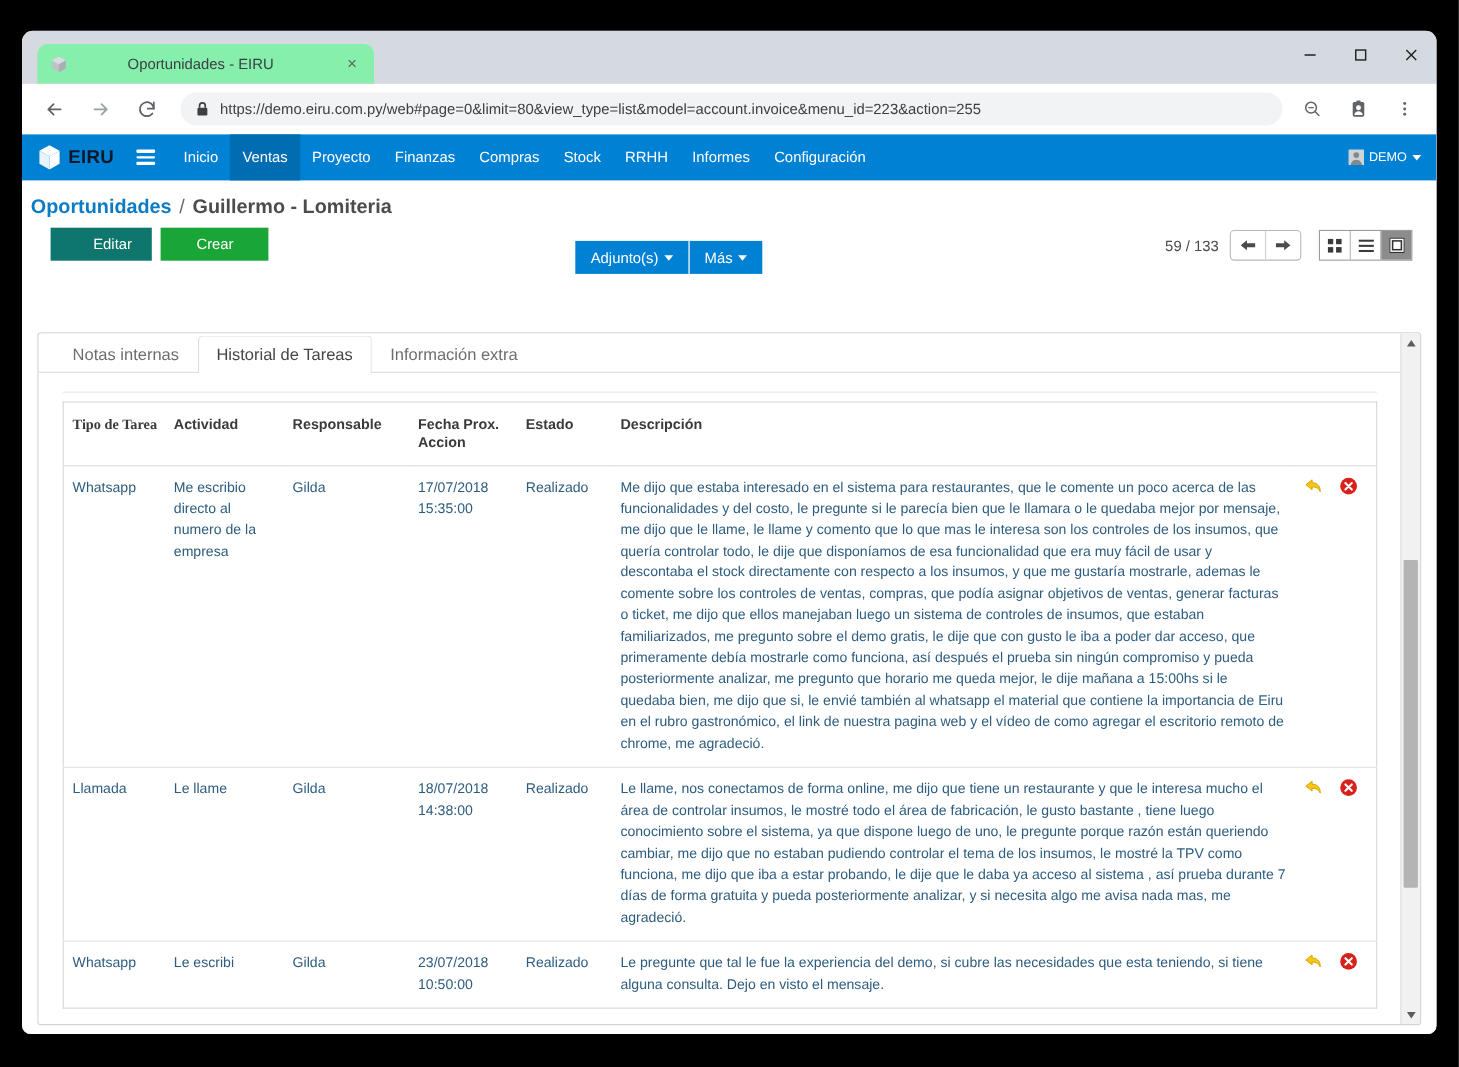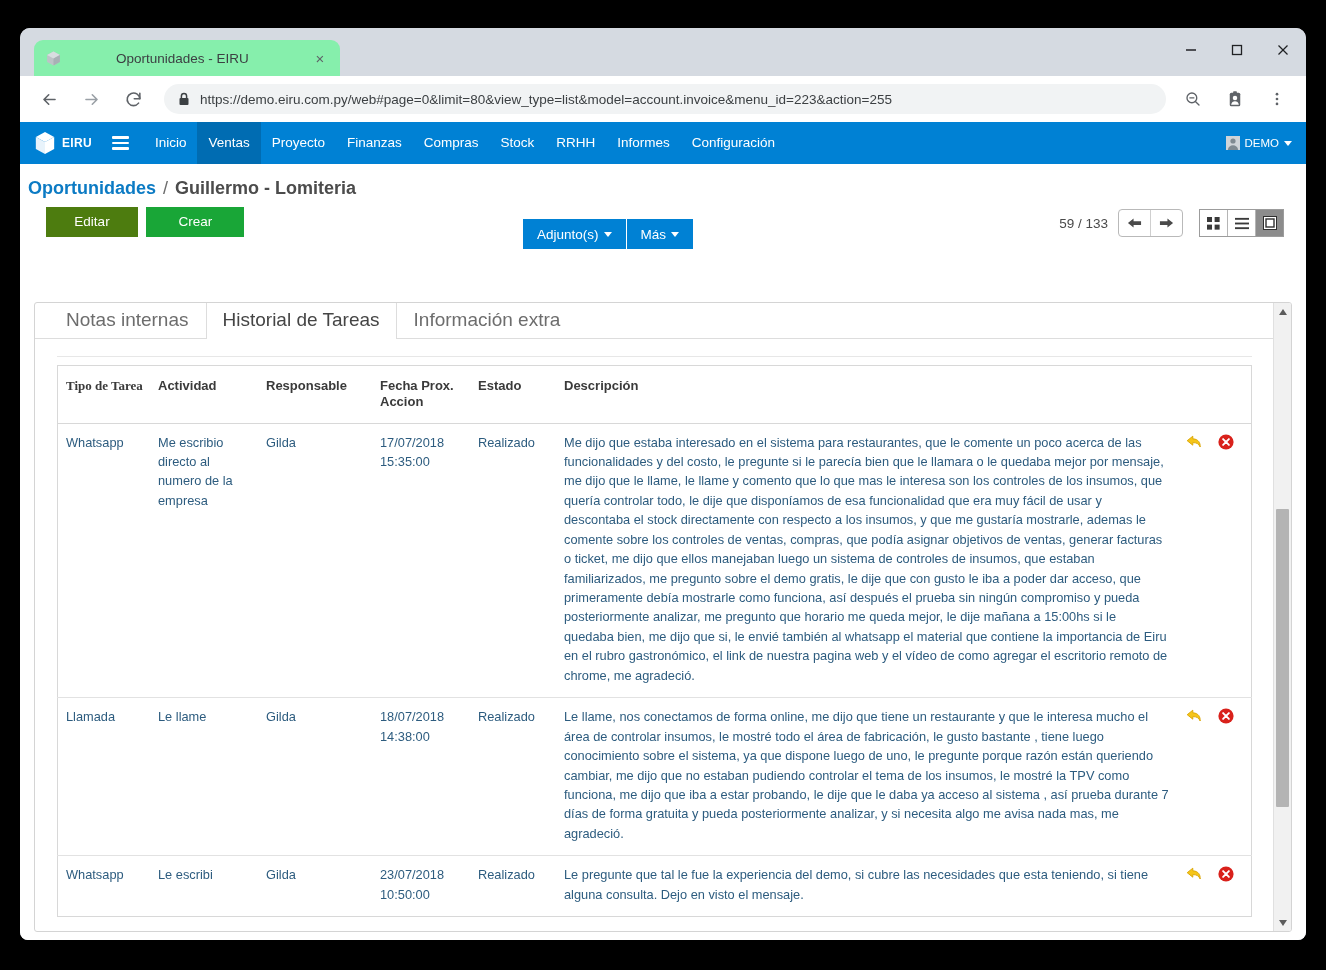--- a/index.html
+++ b/index.html
@@ -141,21 +141,21 @@
     box-sizing: border-box;
     position: relative;
   }
   .brand {
     display: flex; align-items: center;
     margin-right: 4px;
     cursor: pointer;
   }
   .brand-logo { width: 22px; height: 24px; margin-right: 6px; display:flex; }
   .brand-name {
-    color: #ffffff; font-size: 12px; font-weight: bold; letter-spacing: .3px;
+    color: #0f172a; font-size: 17px; font-weight: bold; letter-spacing: .3px;
   }
   .hamburger {
     width: 30px; height: 42px;
     display: flex; flex-direction: column; justify-content: center; align-items: center;
     gap: 3px;
     margin: 0 8px 0 10px;
     cursor: pointer;
   }
   .hamburger span {
     display: block; width: 17px; height: 2.4px; background: #fff; border-radius: 1px;
@@ -217,21 +217,21 @@
     font-size: 13.5px;
     color: #fff;
     border: none;
     height: 30px;
     line-height: 30px;
     padding: 0 18px;
     cursor: pointer;
     font-family: inherit;
     vertical-align: top;
   }
-  .btn-edit { background: #4d7c0f; min-width: 92px; }
+  .btn-edit { background: #0f766e; min-width: 92px; text-align: right; }
   .btn-create { background: #19a637; min-width: 98px; margin-left: 4px; }
 
   .center-btns {
     position: absolute;
     left: 503px;
     top: 12px;
     display: flex;
   }
   .btn-blue {
     background: #0081d4;
@@ -314,21 +314,21 @@
   
   .tabs-row {
     display: flex;
     align-items: flex-end;
     padding: 12px 0 0 14px;
     border-bottom: 1px solid #ddd;
     height: 36px;
     box-sizing: border-box;
   }
   .ftab {
-    font-size: 19px;
+    font-size: 15px;
     color: #6d6d6d;
     padding: 8px 16px;
     border: 1px solid transparent;
     border-bottom: none;
     margin-bottom: -1px;
     cursor: pointer;
     background: transparent;
     white-space: nowrap;
   }
   .ftab.active {

